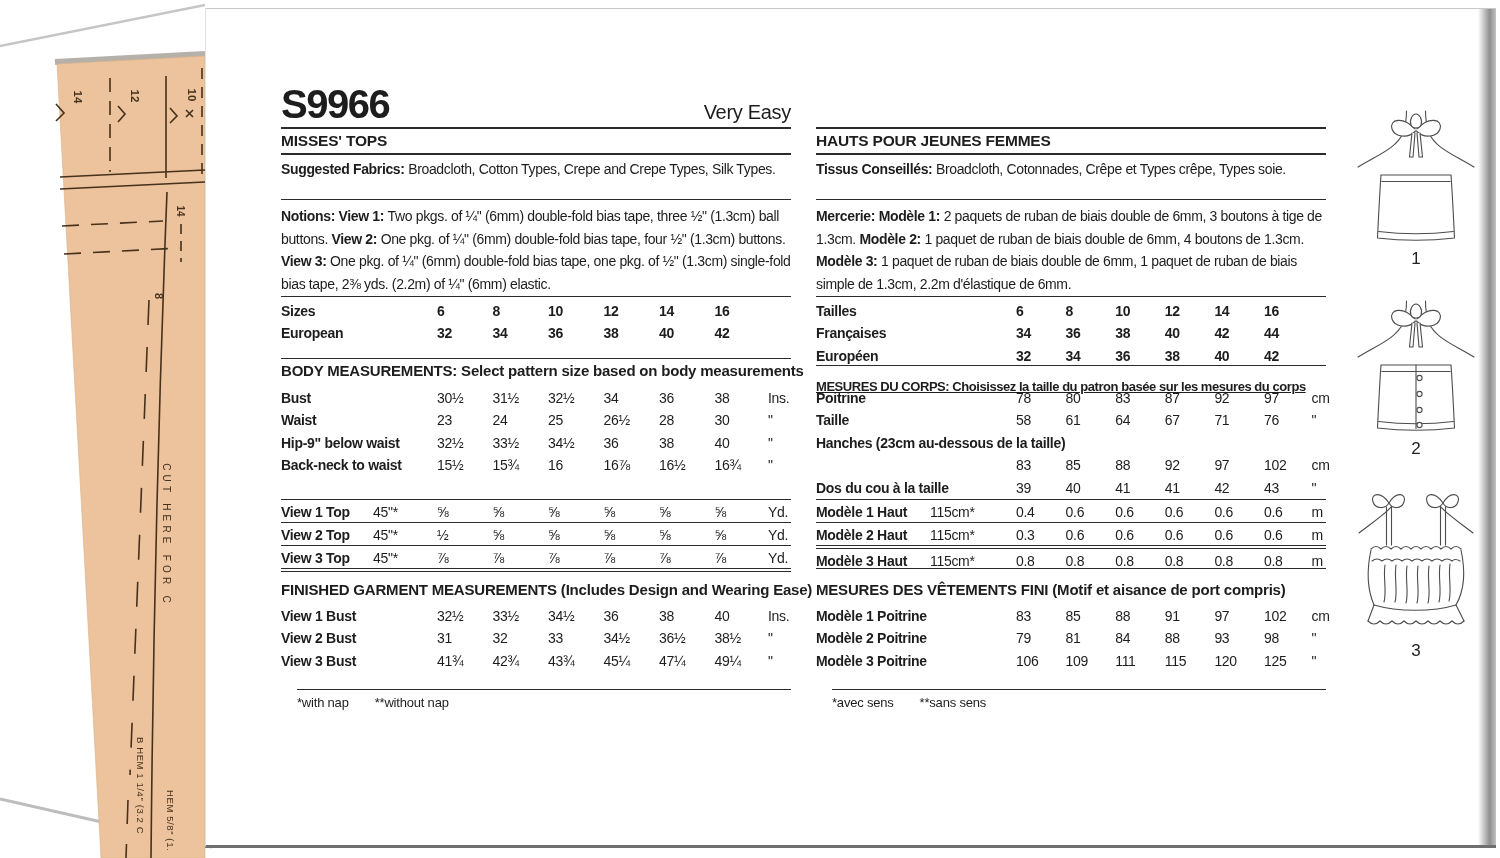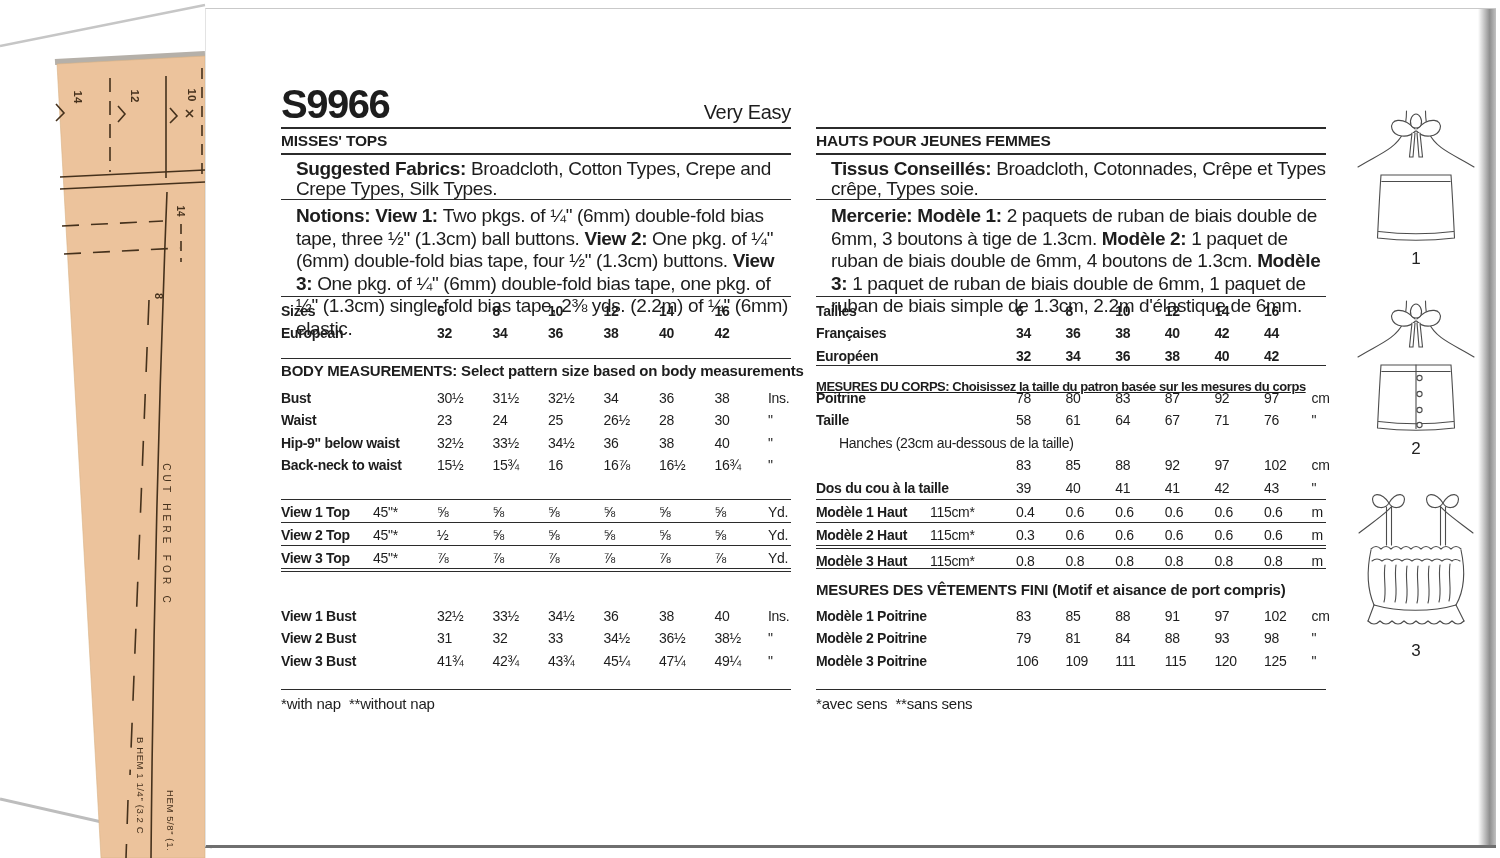--- a/index.html
+++ b/index.html
@@ -26,48 +26,48 @@
   .code{font-size:40px;font-weight:bold;letter-spacing:-1.5px;line-height:38px;}
   .difficulty{font-size:20px;line-height:22px;letter-spacing:-0.3px;}
   .rule{position:absolute;left:0;right:0;border-top:2px solid #2b2b2b;}
   .rule-1{top:118px;}
   .rule-2{top:144px;}
   .rule-3{top:190px;border-top-width:1.5px;}
   .rule-4{top:287px;border-top-width:1.5px;}
   .rule-5{top:349px;border-top-width:1.5px;}
   .col-fr .rule-5{top:356px;}
   .category{position:absolute;top:123px;font-size:15.5px;font-weight:bold;}
-  .para{font-size:19px;letter-spacing:-0.35px;line-height:22.5px;margin-left:15px;}
+  .para{font-size:14px;letter-spacing:-0.35px;line-height:22.5px;}
   .fabrics{position:absolute;top:150px;left:0;right:0;line-height:20px;}
   .notions{position:absolute;top:196px;left:0;right:0;}
   .b{font-weight:bold;}
   .table{position:absolute;left:0;right:0;}
   .sizes{top:291px;}
   .t-row{display:grid;grid-template-columns:var(--label) repeat(6,var(--colw)) 1fr;
     line-height:22.8px;font-size:14px;letter-spacing:-0.3px;}
   .t-row .lbl{font-weight:bold;position:relative;white-space:nowrap;}
   .t-row .wdt{position:absolute;left:var(--wleft);font-weight:normal;}
   .t-row .val{padding-left:4px;white-space:nowrap;}
   .t-row .unit{padding-left:2px;}
   .boldvals .val{font-weight:bold;}
-  .span-all{grid-column:1/-1;font-weight:normal;white-space:nowrap;margin-left:23px;}
+  .span-all{grid-column:1/-1;font-weight:bold;white-space:nowrap;}
   .section-heading{position:absolute;left:0;right:0;font-size:15px;font-weight:bold;white-space:nowrap;}
   .body-heading{top:353px;}
   .col-fr .body-heading{top:370px;font-size:13px;letter-spacing:-0.45px;text-decoration:underline;}
   .body-table{top:378px;}
   .t-row{height:22.4px;}
   .yardage{top:490px;}
   .yardage .t-row{height:23px;line-height:25.5px;border-top:1.5px solid #2b2b2b;box-sizing:border-box;}
   .col-en .yardage{border-bottom:4px double #2b2b2b;}
   .col-fr .yardage{border-bottom:1.5px solid #2b2b2b;}
   .col-fr .yardage .t-row:nth-child(3){border-top:4px double #2b2b2b;}
   .finished-heading{top:572px;}
   .finished-table{top:596px;}
-  .footnote{position:absolute;top:680px;left:0;right:0;border-top:1.5px solid #2b2b2b;
-    padding-top:5px;font-size:15px;display:flex;gap:8px;letter-spacing:-0.2px;}
+  .footnote{position:absolute;top:680px;left:16px;right:0;border-top:1.5px solid #2b2b2b;
+    padding-top:5px;font-size:13px;display:flex;gap:26px;letter-spacing:-0.2px;}
   
   .views{position:absolute;left:1147px;top:86px;width:126px;display:flex;flex-direction:column;}
   .view{text-align:center;margin-bottom:16px;}
   .view svg{display:block;margin:0 auto;}
   .vnum{font-size:17px;line-height:20px;margin-top:4px;color:#222;}
 </style>
 </head>
 <body>
 
 <svg id="backdrop" width="345" height="858" viewBox="0 0 345 858">
@@ -211,20 +211,21 @@
           <span class="lbl">View 3 Top<span class="wdt">45"*</span></span>
           <span class="val">⅞</span>
           <span class="val">⅞</span>
           <span class="val">⅞</span>
           <span class="val">⅞</span>
           <span class="val">⅞</span>
           <span class="val">⅞</span>
           <span class="unit">Yd.</span>
         </div>
       </div>
+    <div class="section-heading finished-heading">FINISHED GARMENT MEASUREMENTS (Includes Design and Wearing Ease)</div>
     <div class="table finished-table">
         <div class="t-row">
           <span class="lbl">View 1 Bust</span>
           <span class="val">32½</span>
           <span class="val">33½</span>
           <span class="val">34½</span>
           <span class="val">36</span>
           <span class="val">38</span>
           <span class="val">40</span>
           <span class="unit">Ins.</span>

